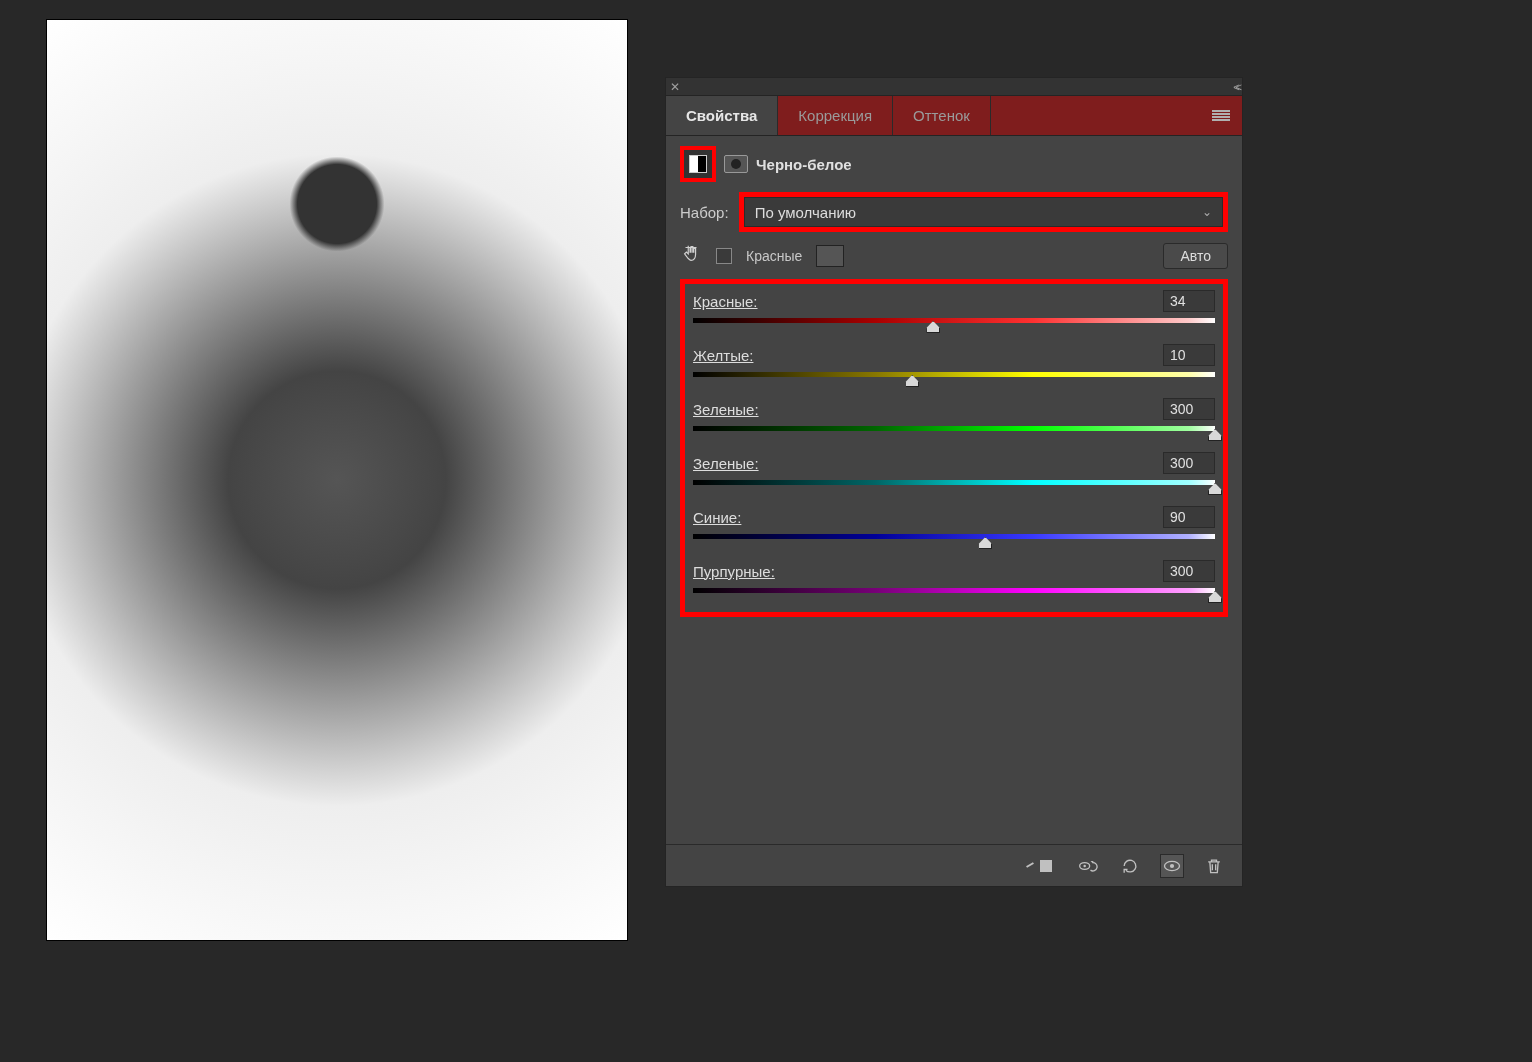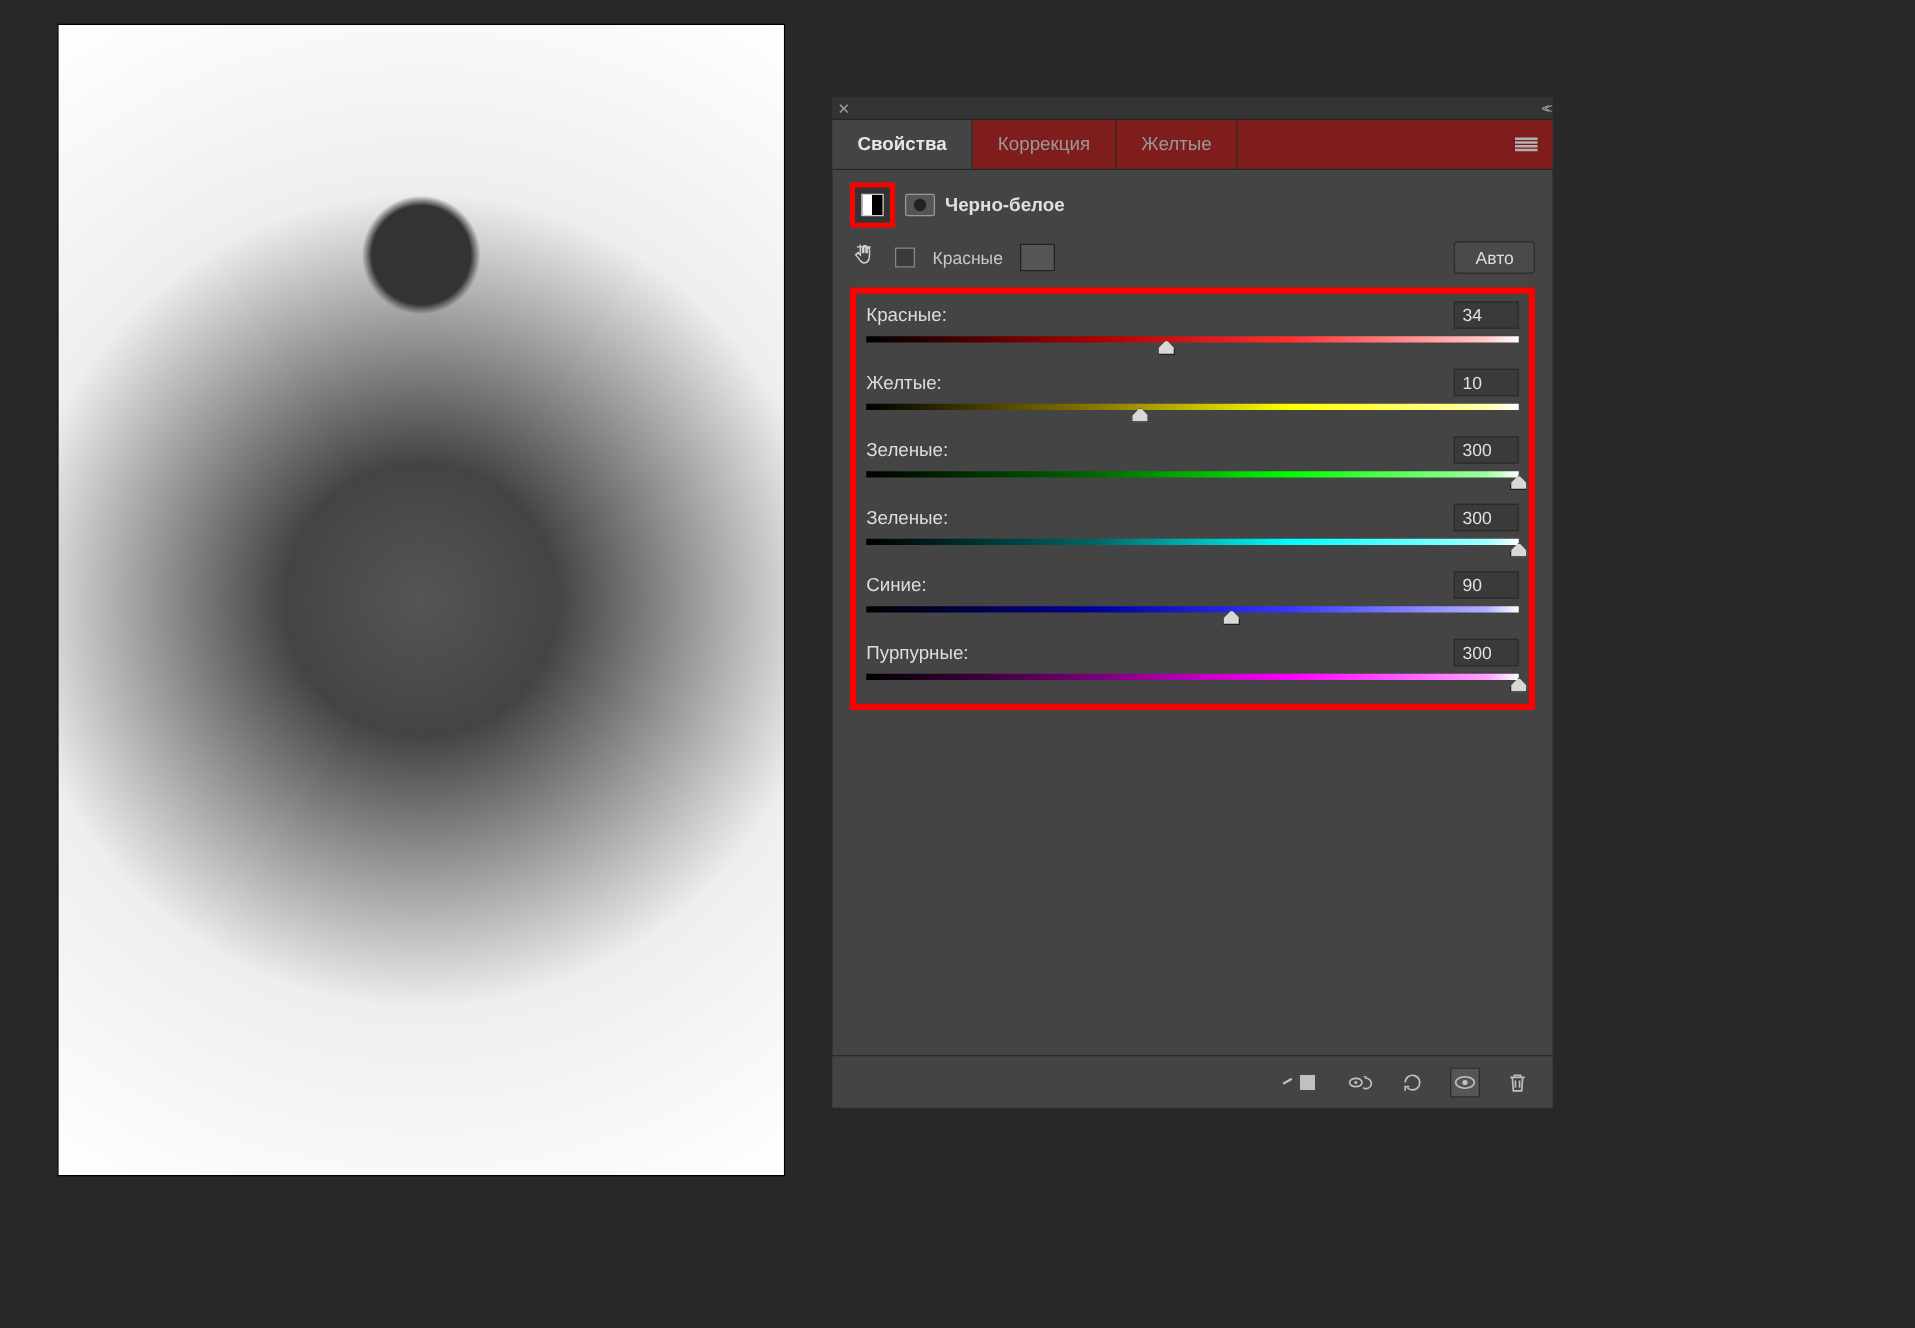--- a/index.html
+++ b/index.html
@@ -135,21 +135,21 @@
   }
   .tint-swatch { width: 28px; height: 22px; border: 1px solid #222; background: #555; }
   .auto-btn {
     margin-left: auto; padding: 4px 16px; background: #4a4a4a; border: 1px solid #2a2a2a;
     color: #ddd; cursor: pointer; font-size: 14px; border-radius: 3px;
   }
 
   .sliders-highlight { border: 5px solid #ff0000; padding: 6px 8px 10px; display: flex; flex-direction: column; gap: 12px; }
   .slider-group {}
   .slider-label-row { display: flex; justify-content: space-between; align-items: center; margin-bottom: 6px; }
-  .slider-label { color: #ddd; font-size: 15px; }
+  .slider-label { color: #ddd; font-size: 15px; text-decoration: underline; }
   .slider-value {
     width: 52px; height: 22px; background: #3a3a3a; border: 1px solid #2a2a2a;
     color: #e0e0e0; font-size: 14px; text-align: left; padding: 0 6px; display: flex; align-items: center;
   }
   .slider-track { position: relative; height: 14px; }
   .gradient-bar { height: 5px; border-radius: 0; }
   .slider-handle {
     position: absolute; top: 3px; width: 14px; height: 12px;
     background: #d8d8d8; border: 1px solid #222; cursor: pointer;
     clip-path: polygon(50% 0, 100% 60%, 100% 100%, 0 100%, 0 60%);
@@ -187,21 +187,21 @@
   </div>
 
   <div class="tabbar">
     <div class="tab active">
         <span>Свойства</span>
       </div>
     <div class="tab">
         <span>Коррекция</span>
       </div>
     <div class="tab">
-        <span>Желтые</span>
+        <span>Оттенок</span>
       </div>
     <div class="tab-menu">
       <div class="hamburger">
           <span></span>
           <span></span>
           <span></span>
           <span></span>
         </div>
     </div>
   </div>
@@ -211,20 +211,29 @@
     <div class="adj-header">
       <span class="highlight-red">
         <span class="icon-box">
             <span class="icon-bw"></span>
           </span>
       </span>
       <span class="icon-mask"></span>
       <span class="adj-title">Черно-белое</span>
     </div>
 
+    <div class="preset-row">
+      <span class="preset-label">Набор:</span>
+      <div class="highlight-red-select">
+        <div class="select">
+          <span>По умолчанию</span>
+          <span class="chev">⌄</span>
+        </div>
+      </div>
+    </div>
 
     <div class="tint-row">
       <span class="hand-icon">
         <svg width="22" height="22" viewBox="0 0 24 24">
             <path d="M6 6l12 0M9 4l0 4M12 20c4 0 5-4 5-7V7h-2v4h-1V5h-2v6h-1V6H9v7l-2-2-2 2 4 5c1 1 2 2 3 2z" fill="none" stroke="#d0d0d0" stroke-width="1.3"></path>
           </svg>
       </span>
       <span class="checkbox"></span>
       <span>Красные</span>
       <span class="tint-swatch"></span>

